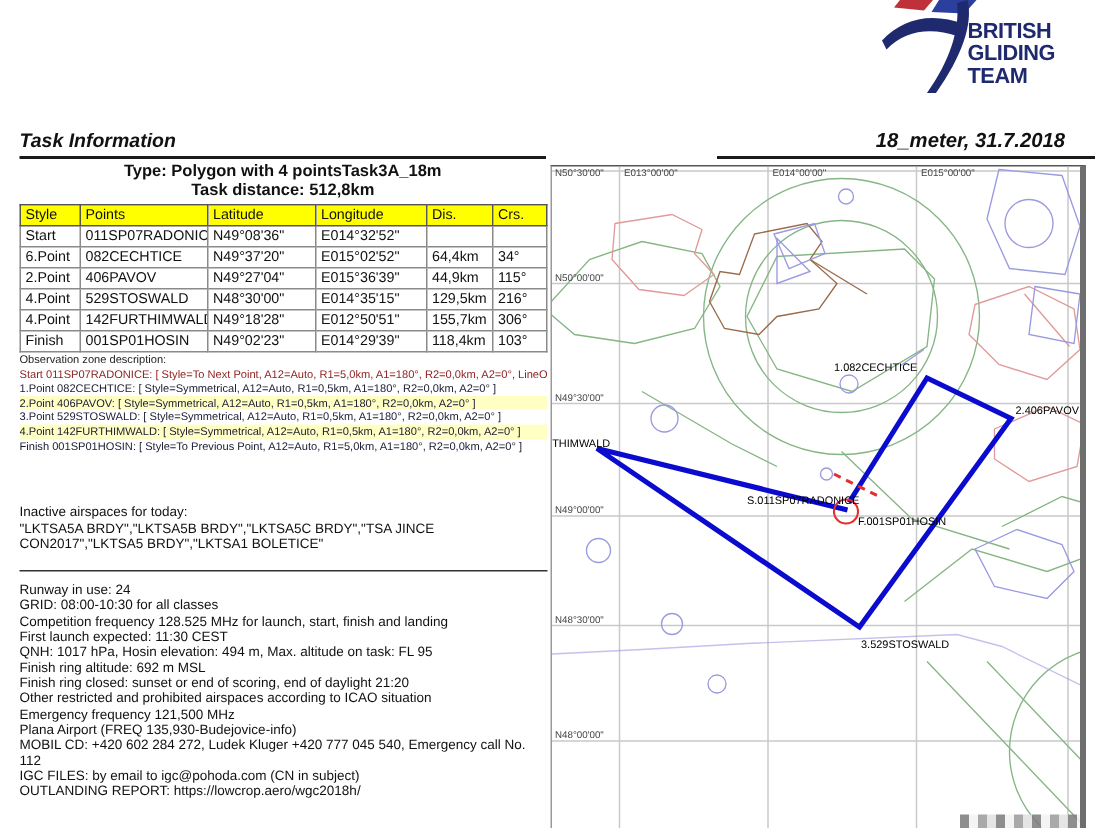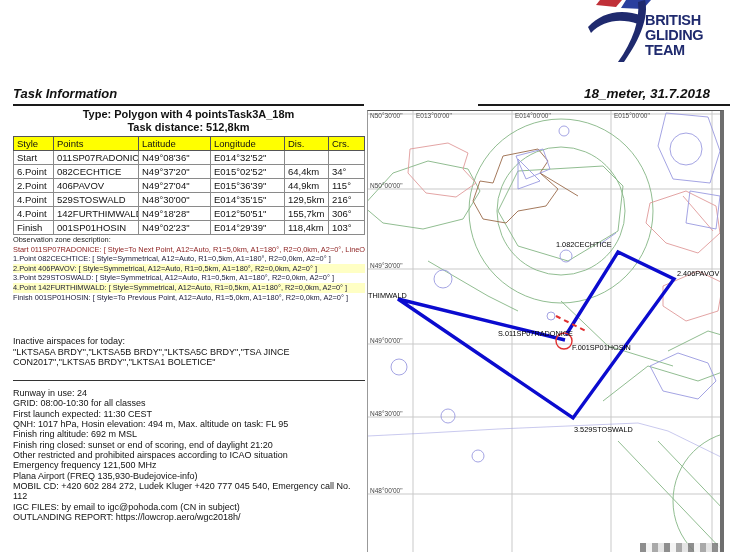--- a/index.html
+++ b/index.html
@@ -162,20 +162,21 @@
   <div class="airspaces">
     <div>Inactive airspaces for today:</div>
     <div>"LKTSA5A BRDY","LKTSA5B BRDY","LKTSA5C BRDY","TSA JINCE CON2017","LKTSA5 BRDY","LKTSA1 BOLETICE"</div>
   </div>
 
   <div class="rule"></div>
 
   <div class="info">
     <div>Runway in use: 24</div>
     <div>GRID: 08:00-10:30 for all classes</div>
+    <div>Competition frequency 128.525 MHz for launch, start, finish and landing</div>
     <div>First launch expected: 11:30 CEST</div>
     <div>QNH: 1017 hPa, Hosin elevation: 494 m, Max. altitude on task: FL 95</div>
     <div>Finish ring altitude: 692 m MSL</div>
     <div>Finish ring closed: sunset or end of scoring, end of daylight 21:20</div>
     <div>Other restricted and prohibited airspaces according to ICAO situation</div>
     <div>Emergency frequency 121,500 MHz</div>
     <div>Plana Airport (FREQ 135,930-Budejovice-info)</div>
     <div>MOBIL CD: +420 602 284 272, Ludek Kluger +420 777 045 540, Emergency call No. 112</div>
     <div>IGC FILES: by email to igc@pohoda.com (CN in subject)</div>
     <div>OUTLANDING REPORT: https://lowcrop.aero/wgc2018h/</div>

